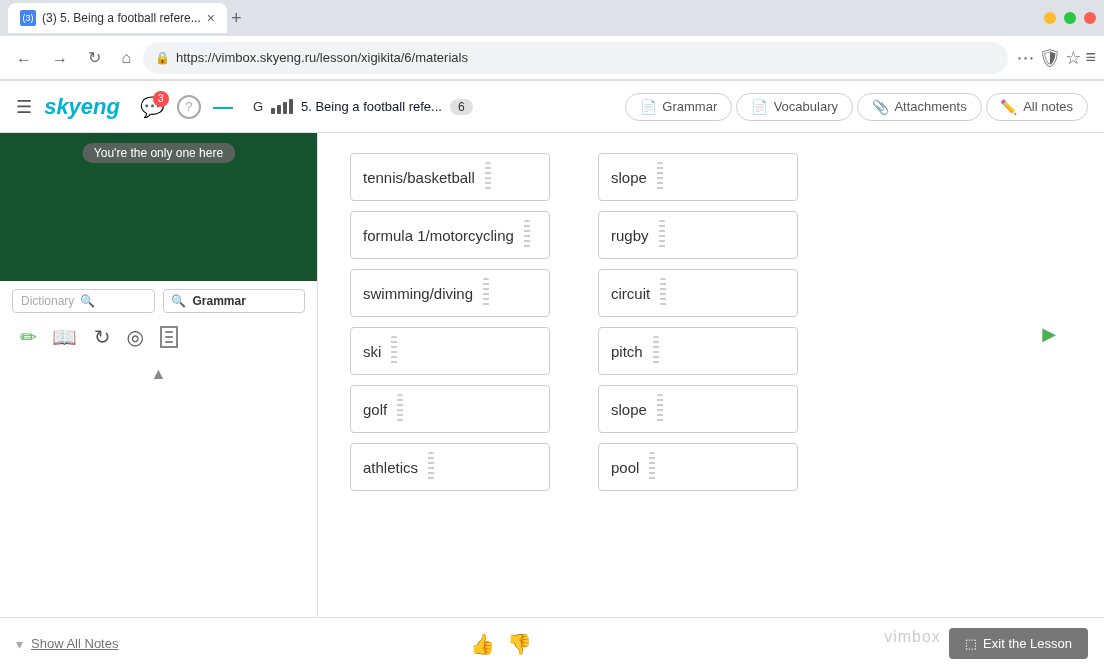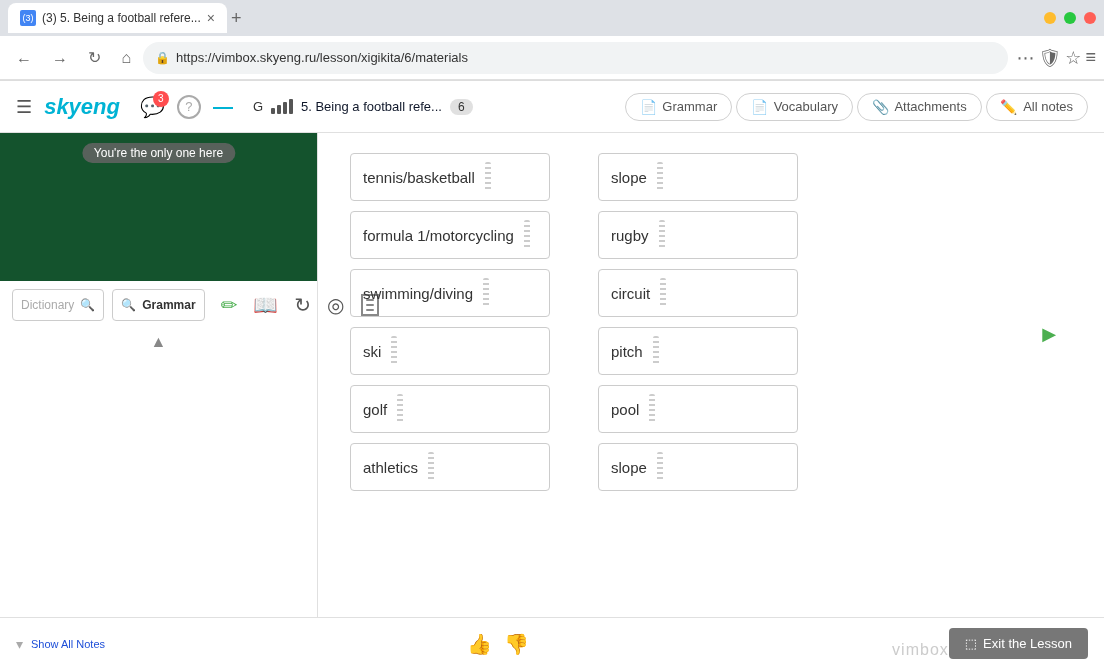--- a/index.html
+++ b/index.html
@@ -167,20 +167,21 @@
       display: flex; align-items: center; justify-content: center;
     }
     .you-only-badge {
       position: absolute; top: 10px; left: 50%; transform: translateX(-50%);
       background: rgba(100,100,100,0.85); color: #fff; font-size: 12px;
       border-radius: 12px; padding: 3px 12px;
     }
     .sidebar-tools {
       padding: 8px 12px;
       display: flex;
+      flex-direction: column;
       gap: 8px;
     }
     .search-row {
       display: flex;
       gap: 8px;
     }
     .search-box {
       flex: 1;
       display: flex;
       align-items: center;
@@ -291,33 +292,33 @@
       display: flex;
       align-items: center;
       justify-content: space-between;
       padding: 0 16px;
       height: 52px;
       border-top: 1px solid #e0e0e0;
       background: #fff;
     }
     .footer-left { display: flex; gap: 8px; align-items: center; }
     .show-notes-btn {
-      background: none; border: none; color: #1d4ed8; font-size: 11px; cursor: pointer;
+      background: none; border: none; color: #737373; font-size: 13px; cursor: pointer; text-decoration: underline;
     }
     .collapse-chevron {
       color: #aaa; font-size: 14px; cursor: pointer;
     }
     .footer-center {
       display: flex; gap: 12px;
     }
     .reaction-btn {
       background: none; border: none; font-size: 20px; cursor: pointer; color: #666;
     }
     .footer-right {
-      display: flex; align-items: flex-end; 
+      display: flex; align-items: flex-start; gap: 8px;
     }
     .vimbox-logo { color: #ccc; font-size: 16px; letter-spacing: 1px; }
     .exit-btn {
       background: #777; color: #fff; border: none; border-radius: 4px;
       padding: 8px 16px; font-size: 13px; cursor: pointer;
       display: flex; align-items: center; gap: 6px;
     }
   </style>
 </head>
 <body>
@@ -480,25 +481,25 @@
           </div>
           <div class="word-chip">
             <span>circuit</span>
             <span class="drag-handle"></span>
           </div>
           <div class="word-chip">
             <span>pitch</span>
             <span class="drag-handle"></span>
           </div>
           <div class="word-chip">
+            <span>slope</span>
+            <span class="drag-handle"></span>
+          </div>
+          <div class="word-chip">
             <span>pool</span>
-            <span class="drag-handle"></span>
-          </div>
-          <div class="word-chip">
-            <span>slope</span>
             <span class="drag-handle"></span>
           </div>
         </div>
       </div>
     </div>
   </div>
 
   <div class="footer">
     <div class="footer-left">
       <span class="collapse-chevron">▾</span>

